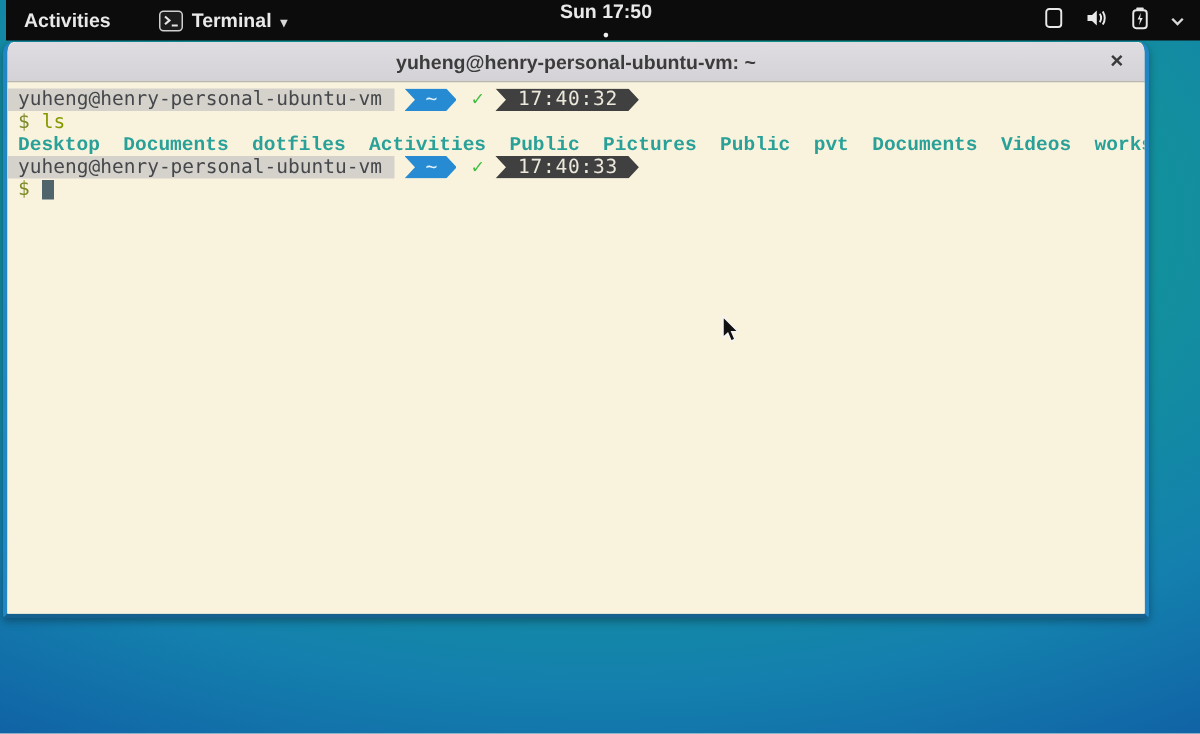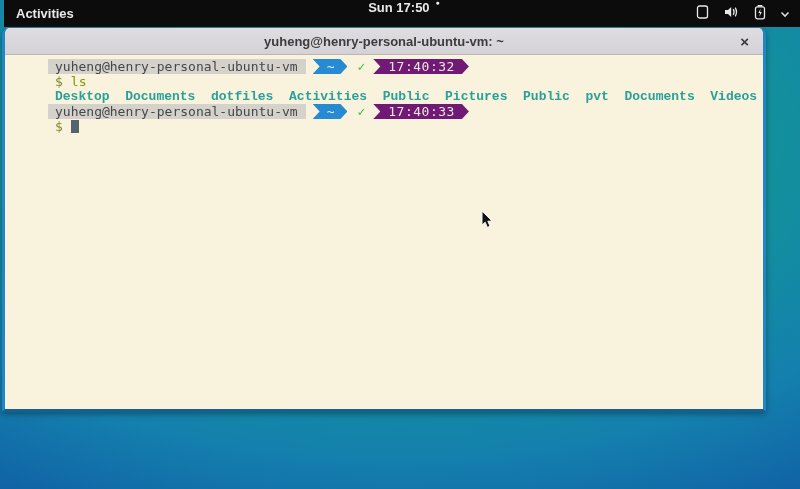--- a/index.html
+++ b/index.html
@@ -20,21 +20,21 @@
   }
   .activities { padding:0 12px; height:100%; display:flex; align-items:center; cursor:default; }
   .appmenu { display:flex; align-items:center; gap:6px; margin-left:14px; height:100%; padding:0 6px; }
   .app-icon {
     width:16px; height:14px; border:1px solid #cfcfcf; border-radius:3px;
     background:#1c1c1c; display:flex; align-items:center; justify-content:center;
   }
   .chev { font-size:9px; color:#d8d8d8; transform:translateY(1px); }
   .clock-wrap {
     position:absolute; left:50%; top:0; transform:translateX(-50%);
-    height:27px; display:flex; align-items:flex-start; gap:6px;
+    height:27px; display:flex; align-items:center; gap:6px;flex-direction:column;
   }
   .notif-dot { font-size:7px; color:#f0f0f0; transform:translateY(-1px); }
   .tray { position:absolute; right:0; top:0; height:27px; display:flex; align-items:center; gap:13px; padding:0 14px; }
 
   
   .window {
     position:absolute; left:2px; top:28px; width:764px; height:384px;
     border-radius:7px 7px 2px 2px;
     box-shadow:0 2px 6px rgba(0,0,0,.35);
     border-left:3px solid #2386c4; border-right:3px solid #2386c4;
@@ -56,54 +56,64 @@
     font-size:15px; font-weight:bold; color:#3a3a3a; line-height:1; cursor:default;
   }
 
   
   .screen {
     flex:1; background:#f9f3de; overflow:hidden;
     padding:4px 0 0 0;
     font-family:"DejaVu Sans Mono","Liberation Mono",monospace;
     font-size:13px; color:#49494b;
   }
-  .tline { height:15px; display:flex; align-items:center; white-space:pre; padding-left:7px;margin-left:43px; }
+  .tline { height:15px; display:flex; align-items:center; white-space:pre; padding-left:7px; }
 
   
   .seg-user {
     background:#d5d2cc; color:#45474b; height:15px; line-height:15px;
     padding:0 8px 0 7px; margin-left:-7px;
   }
   .seg-cwd {
     background:#268bd2; color:#e3f2fc; height:15px; line-height:15px;
     padding:0 13px 0 14px; margin-left:7px;
     clip-path:polygon(0 0, calc(100% - 7px) 0, 100% 50%, calc(100% - 7px) 100%, 0 100%, 7px 50%);
   }
   .check { color:#3dbd3d; font-weight:bold; margin-left:10px; }
   .seg-time {
-    background:#701a75; color:#ece8dc; height:15px; line-height:15px;
+    background:#404040; color:#ece8dc; height:15px; line-height:15px;
     padding:0 14px 0 15px; margin-left:8px; letter-spacing:.5px;
     clip-path:polygon(0 0, calc(100% - 7px) 0, 100% 50%, calc(100% - 7px) 100%, 0 100%, 7px 50%);
   }
 
   .sym  { color:#7d8a28; }
   .cmd  { color:#859900; margin-left:8px; }
   .dirs { display:flex; column-gap:2ch; color:#2aa198; font-weight:bold;font-family:Liberation Mono, monospace; }
   .cursor-block { display:inline-block; width:8px; height:13px; background:#51646b; margin-left:8px; }
 
   .mouse { position:absolute; left:481px; top:210px; z-index:40; }
 </style>
 </head>
 <body>
 
 <div class="topbar">
   <div class="activities">
     <span>Activities</span>
   </div>
 
+  <div class="appmenu">
+    <span class="app-icon">
+      <svg width="12" height="10" viewBox="0 0 12 10">
+        <polyline points="2,2 5,4.6 2,7.2" fill="none" stroke="#e5e5e5" stroke-width="1.4"></polyline>
+        <line x1="6.5" y1="8" x2="10.5" y2="8" stroke="#e5e5e5" stroke-width="1.4"></line>
+      </svg>
+    </span>
+    <span>Terminal</span>
+    <span class="chev">▾</span>
+  </div>
 
   <div class="clock-wrap">
     <span>Sun 17:50</span>
     <span class="notif-dot">●</span>
   </div>
 
   <div class="tray">
     <span>
       <svg width="15" height="16" viewBox="0 0 15 16">
         <rect x="2.5" y="2" width="10" height="12" rx="2" fill="none" stroke="#e8e8e8" stroke-width="1.3"></rect>

